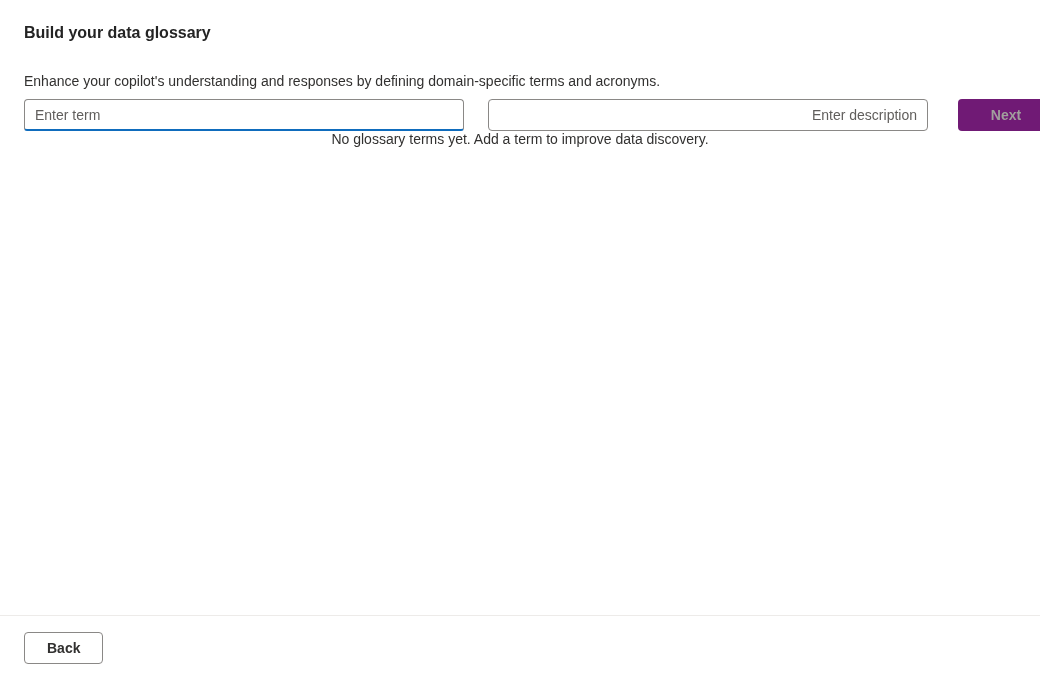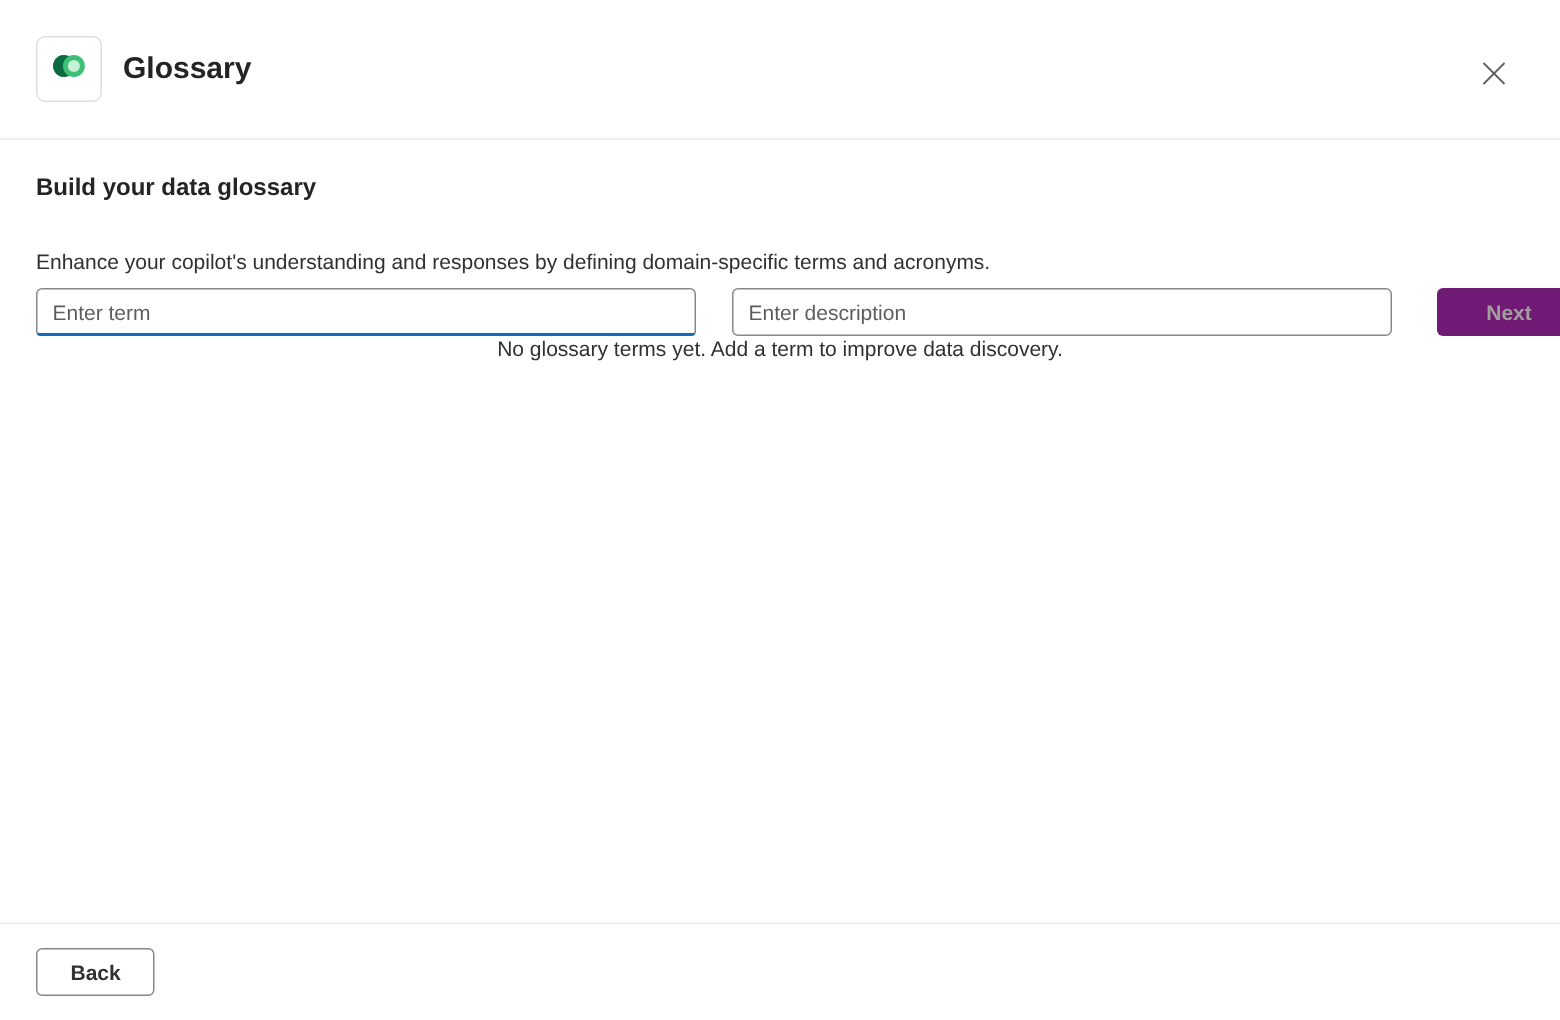--- a/index.html
+++ b/index.html
@@ -104,20 +104,21 @@
     .text-input::placeholder {
       color: #605e5c;
     }
     .term-input {
       flex: 0 0 440px;
       border-bottom: 2px solid #0f6cbd;
       border-radius: 4px 4px 3px 3px;
     }
     .desc-input {
       flex: 0 0 440px;
+      text-align: right;
     }
     .next-btn {
       flex: 0 0 96px;
       height: 32px;
       background: #701a75;
       border: none;
       border-radius: 4px;
       font-size: 14px;
       font-weight: 600;
       color: #a19f9d;
@@ -149,41 +150,20 @@
       color: #323130;
       cursor: pointer;
       font-family: inherit;
     }
   </style>
 </head>
 <body>
 
 <div class="dialog">
 
-  <div class="header">
-    <div class="app-icon-box">
-      <span>
-        <svg viewBox="0 0 32 32">
-          <circle cx="12" cy="16" r="9" fill="#0b6a3f"></circle>
-          <circle cx="20" cy="16" r="9" fill="#3cc077"></circle>
-          <circle cx="12" cy="16" r="9" fill="#0b6a3f" clip-path="inset(0 10px 0 0)"></circle>
-          <circle cx="20" cy="16" r="5" fill="#c7f0d8"></circle>
-        </svg>
-      </span>
-    </div>
-    <h1 class="header-title">Glossary</h1>
-    <button class="close-btn">
-      <span>
-        <svg viewBox="0 0 16 16" fill="none">
-          <line x1="1" y1="1" x2="15" y2="15"></line>
-          <line x1="15" y1="1" x2="1" y2="15"></line>
-        </svg>
-      </span>
-    </button>
-  </div>
 
   <div class="content">
     <div class="section-title">Build your data glossary</div>
     <div class="section-desc">Enhance your copilot's understanding and responses by defining domain-specific terms and acronyms.</div>
 
     <div class="input-row">
       <input type="text" class="text-input term-input" placeholder="Enter term" style="">
       <input type="text" class="text-input desc-input" placeholder="Enter description" style="">
       <button class="next-btn" disabled="">Next</button>
     </div>

